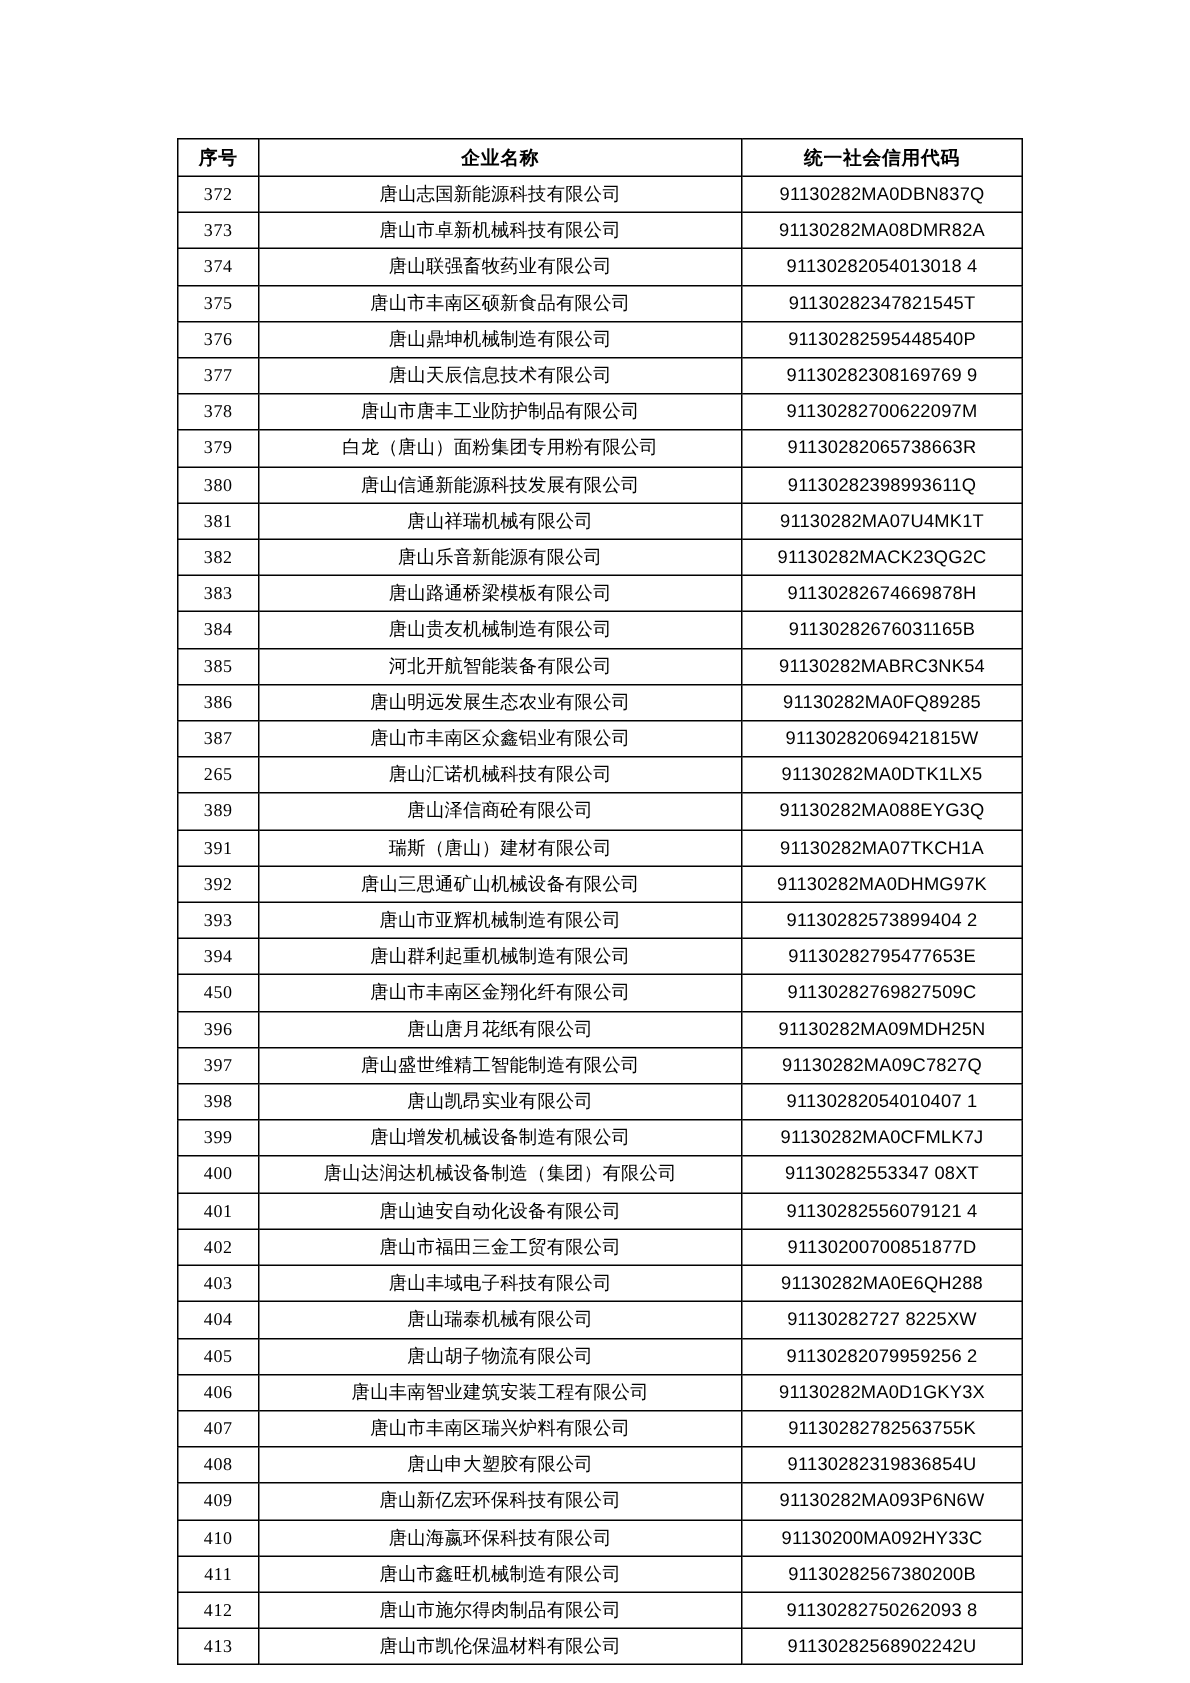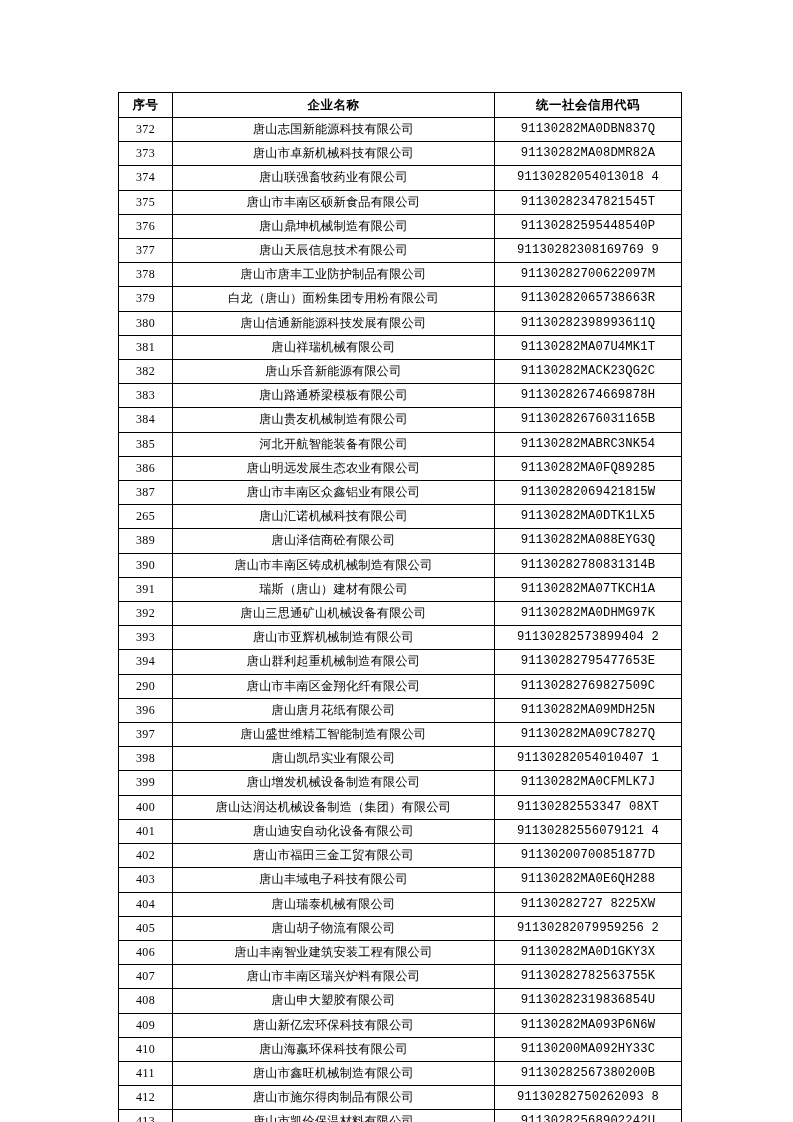--- a/index.html
+++ b/index.html
@@ -61,21 +61,21 @@
     font-size: 12px;
     letter-spacing: 0.4px;
   }
   table.enterprise-table td.cell-name {
     font-family: Liberation Serif, serif;
     font-size: 12.2px;
     letter-spacing: 0.2px;
     text-align: center;
   }
   table.enterprise-table td.cell-code {
-    font-family: Liberation Mono, monospace;
+    font-family: Liberation Sans, sans-serif;
     font-size: 12.2px;
     letter-spacing: 0.15px;
   }
 </style>
 </head>
 <body>
 
 <div class="page">
   <div class="table-wrap">
     <table class="enterprise-table">
@@ -176,46 +176,41 @@
             <td class="cell-index">265</td>
             <td class="cell-name">唐山汇诺机械科技有限公司</td>
             <td class="cell-code">91130282MA0DTK1LX5</td>
           </tr>
           <tr>
             <td class="cell-index">389</td>
             <td class="cell-name">唐山泽信商砼有限公司</td>
             <td class="cell-code">91130282MA088EYG3Q</td>
           </tr>
           <tr>
-            <td class="cell-index">390</td>
-            <td class="cell-name">唐山市丰南区铸成机械制造有限公司</td>
-            <td class="cell-code">91130282780831314B</td>
-          </tr>
-          <tr>
             <td class="cell-index">391</td>
             <td class="cell-name">瑞斯（唐山）建材有限公司</td>
             <td class="cell-code">91130282MA07TKCH1A</td>
           </tr>
           <tr>
             <td class="cell-index">392</td>
             <td class="cell-name">唐山三思通矿山机械设备有限公司</td>
             <td class="cell-code">91130282MA0DHMG97K</td>
           </tr>
           <tr>
             <td class="cell-index">393</td>
             <td class="cell-name">唐山市亚辉机械制造有限公司</td>
             <td class="cell-code">91130282573899404 2</td>
           </tr>
           <tr>
             <td class="cell-index">394</td>
             <td class="cell-name">唐山群利起重机械制造有限公司</td>
             <td class="cell-code">91130282795477653E</td>
           </tr>
           <tr>
-            <td class="cell-index">290</td>
+            <td class="cell-index">450</td>
             <td class="cell-name">唐山市丰南区金翔化纤有限公司</td>
             <td class="cell-code">91130282769827509C</td>
           </tr>
           <tr>
             <td class="cell-index">396</td>
             <td class="cell-name">唐山唐月花纸有限公司</td>
             <td class="cell-code">91130282MA09MDH25N</td>
           </tr>
           <tr>
             <td class="cell-index">397</td>

